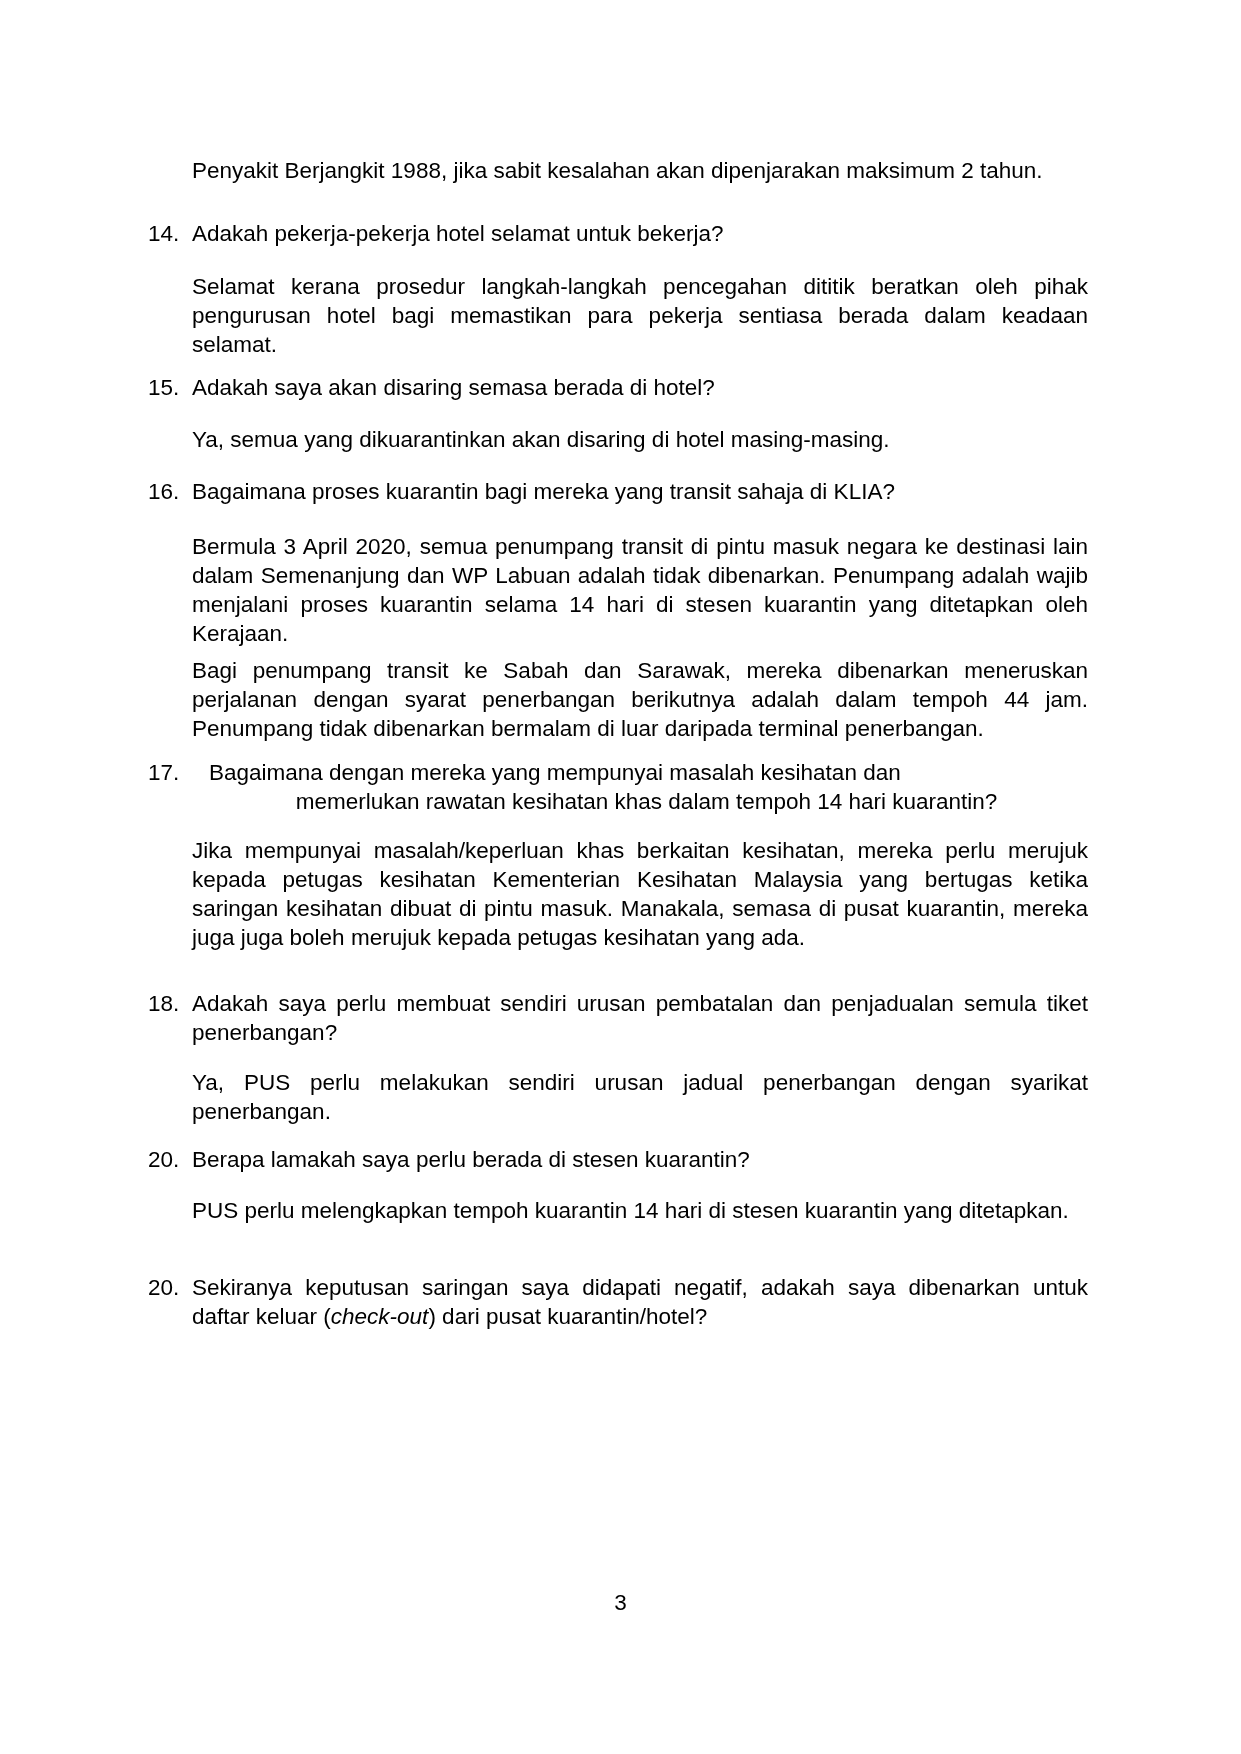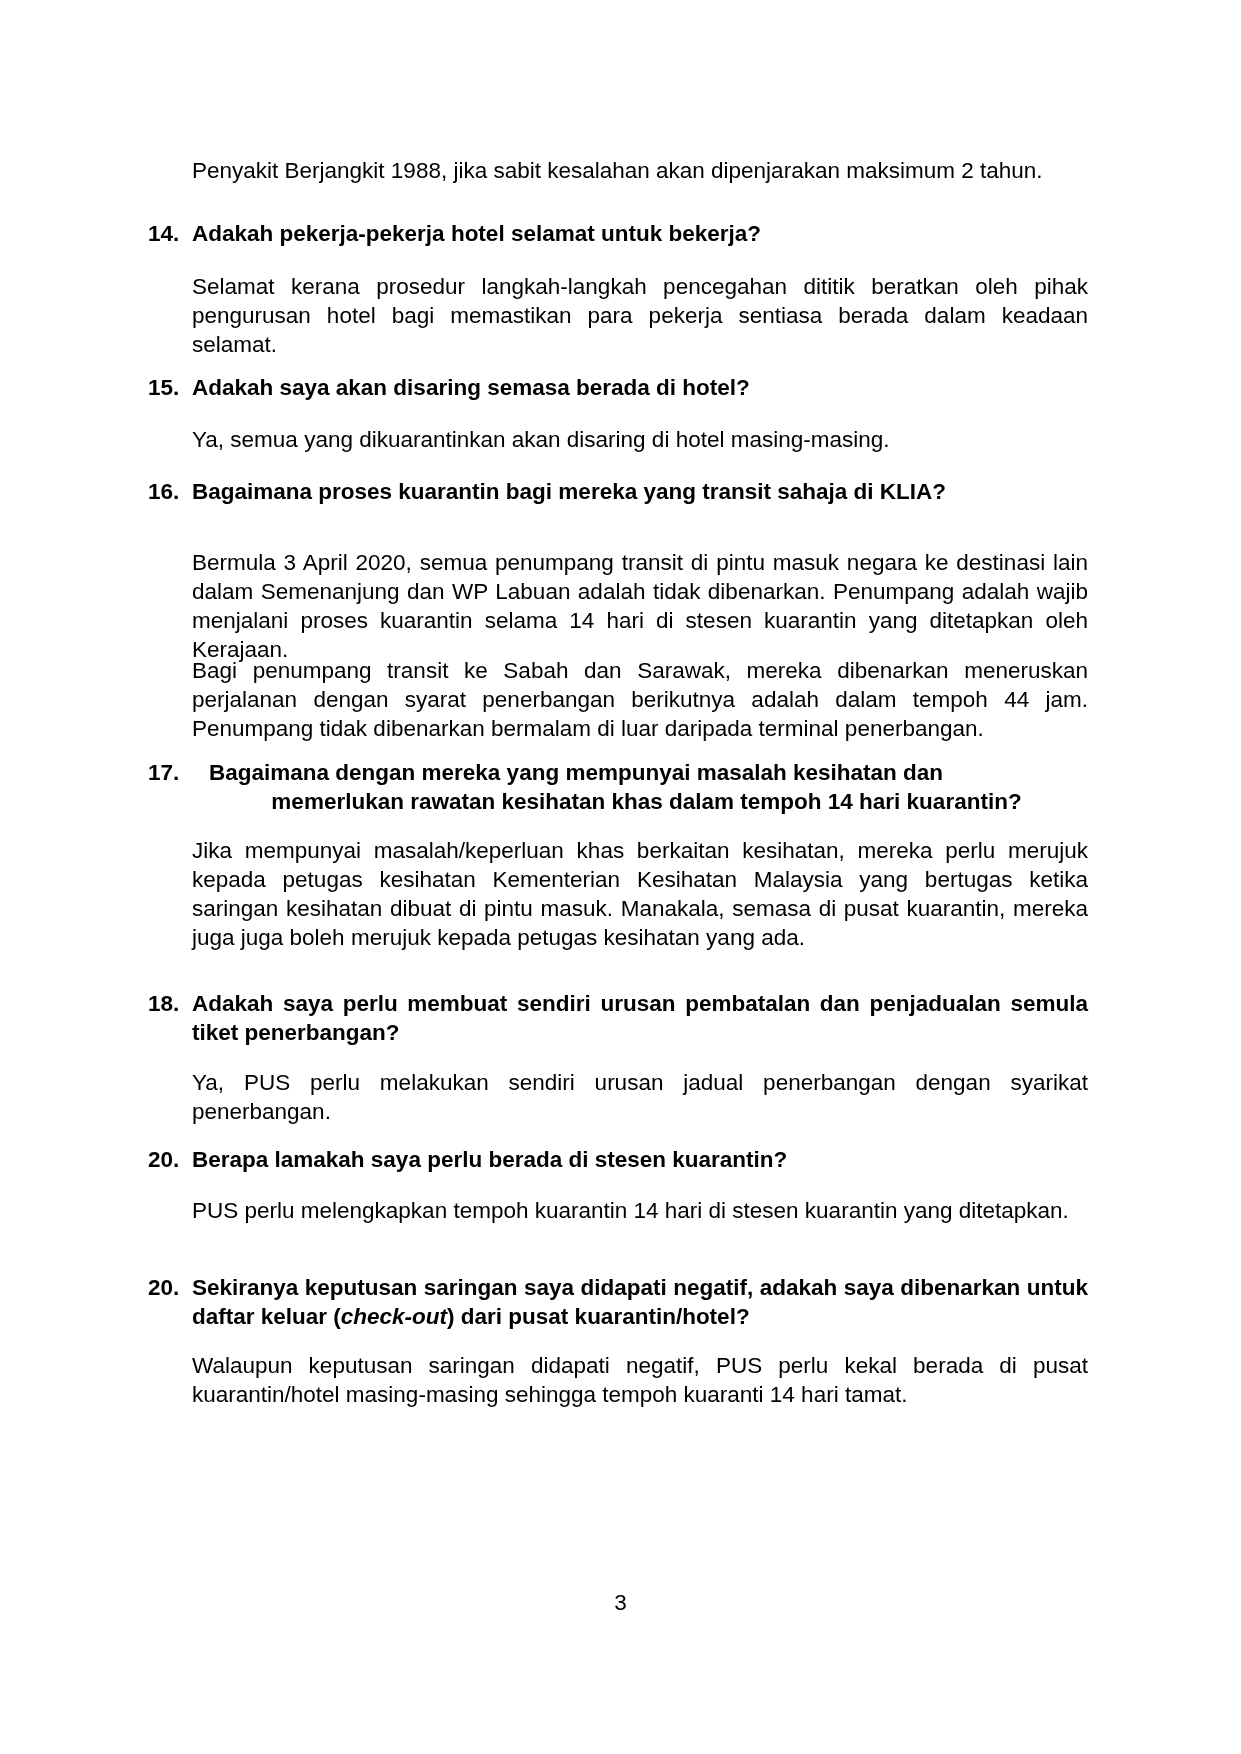--- a/index.html
+++ b/index.html
@@ -2,21 +2,21 @@
 <html><head>
 <meta charset="utf-8">
 <style>
   html, body { margin: 0; padding: 0; background: #ffffff; }
   body { width: 1241px; height: 1754px; position: relative; overflow: hidden;
          font-family: "Liberation Sans", sans-serif; color: #000; }
   .page { position: absolute; left: 0; top: 0; width: 1221px; height: 1754px; }
   .p { position: absolute; left: 192px; width: 896px; font-size: 22.5px; line-height: 29px;
        text-align: justify; margin: 0; }
   .q { position: absolute; left: 148px; width: 940px; font-size: 22.5px; line-height: 29px;
-       font-weight: bold; margin: 0; }
+       font-weight: normal; margin: 0; }
   .q .num { position: absolute; left: 0; top: 0; }
   .q .qt { display: block; margin-left: 44px; text-align: justify; }
   .q.q17 .qt { margin-left: 61px; text-align: left; }
   .q.q17 .line2 { display: block; margin-left: -4px; text-align: center; }
   .pn { position: absolute; left: 0; width: 1241px; text-align: center; top: 1590px;
         font-size: 22.5px; }
   i { font-style: italic; }
 </style>
 </head>
 <body>
@@ -34,21 +34,21 @@
   <div class="q" style="top:373px">
     <span class="num">15.</span>
     <span class="qt">Adakah saya akan disaring semasa berada di hotel?</span>
   </div>
   <p class="p" style="top:425px">Ya, semua yang dikuarantinkan akan disaring di hotel masing-masing.</p>
 
   <div class="q" style="top:477px">
     <span class="num">16.</span>
     <span class="qt">Bagaimana proses kuarantin bagi mereka yang transit sahaja di KLIA?</span>
   </div>
-  <p class="p" style="top:548px">Bermula 3 April 2020, semua penumpang transit di pintu masuk negara ke destinasi lain dalam Semenanjung dan WP Labuan adalah tidak dibenarkan. Penumpang adalah wajib menjalani proses kuarantin selama 14 hari di stesen kuarantin yang ditetapkan oleh Kerajaan.</p>
+  <p class="p" style="top:532px">Bermula 3 April 2020, semua penumpang transit di pintu masuk negara ke destinasi lain dalam Semenanjung dan WP Labuan adalah tidak dibenarkan. Penumpang adalah wajib menjalani proses kuarantin selama 14 hari di stesen kuarantin yang ditetapkan oleh Kerajaan.</p>
   <p class="p" style="top:656px">Bagi penumpang transit ke Sabah dan Sarawak, mereka dibenarkan meneruskan perjalanan dengan syarat penerbangan berikutnya adalah dalam tempoh 44 jam. Penumpang tidak dibenarkan bermalam di luar daripada terminal penerbangan.</p>
 
   <div class="q q17" style="top:758px">
     <span class="num">17.</span>
     <span class="qt">
       <span>Bagaimana dengan mereka yang mempunyai masalah kesihatan dan</span>
       <span class="line2">memerlukan rawatan kesihatan khas dalam tempoh 14 hari kuarantin?</span>
     </span>
   </div>
   <p class="p" style="top:836px">Jika mempunyai masalah/keperluan khas berkaitan kesihatan, mereka perlu merujuk kepada petugas kesihatan Kementerian Kesihatan Malaysia yang bertugas ketika saringan kesihatan dibuat di pintu masuk. Manakala, semasa di pusat kuarantin, mereka juga juga boleh merujuk kepada petugas kesihatan yang ada.</p>
@@ -62,16 +62,15 @@
   <div class="q" style="top:1145px">
     <span class="num">20.</span>
     <span class="qt">Berapa lamakah saya perlu berada di stesen kuarantin?</span>
   </div>
   <p class="p" style="top:1196px">PUS perlu melengkapkan tempoh kuarantin 14 hari di stesen kuarantin yang ditetapkan.</p>
 
   <div class="q" style="top:1273px">
     <span class="num">20.</span>
     <span class="qt"><span>Sekiranya keputusan saringan saya didapati negatif, adakah saya dibenarkan untuk daftar keluar (</span><i>check-out</i><span>) dari pusat kuarantin/hotel?</span></span>
   </div>
-  <p class="p" style="top:1351px">Walaupun keputusan saringan didapati negatif, PUS perlu kekal berada di pusat kuarantin/hotel masing-masing sehingga tempoh kuaranti 14 hari tamat.</p>
 
   <div class="pn">3</div>
 </div>
 
 </body></html>

